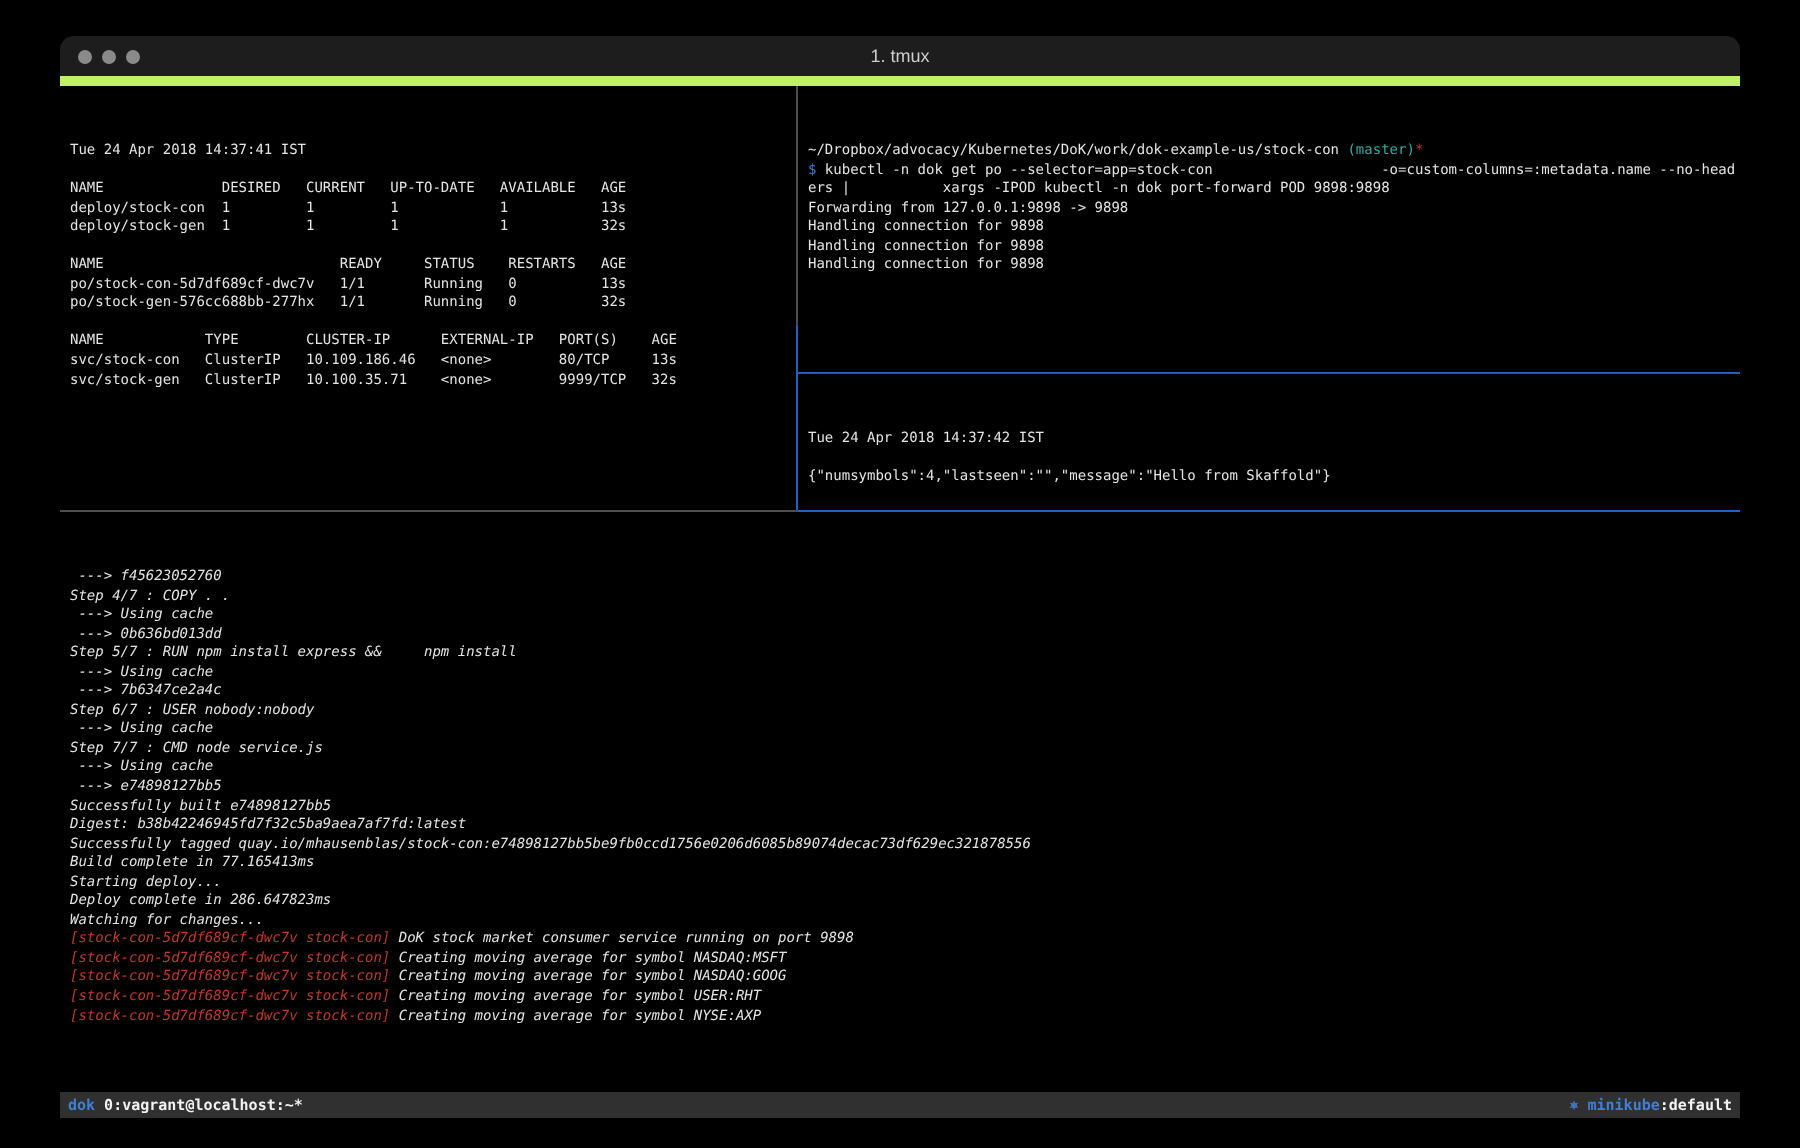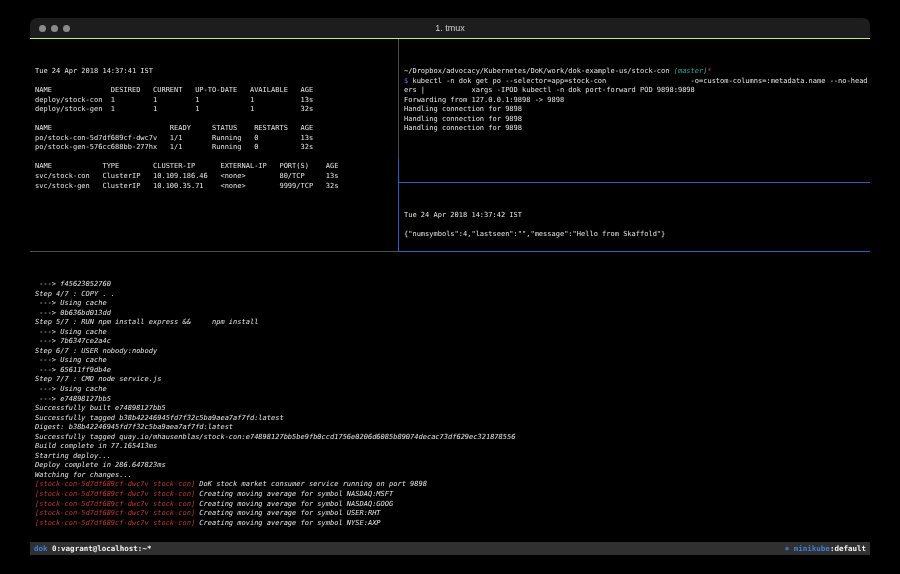--- a/index.html
+++ b/index.html
@@ -3,21 +3,21 @@
 <meta charset="utf-8">
 <style>
   html,body { margin:0; padding:0; }
   body {
     width:900px; height:574px; background:#000; overflow:hidden; position:relative;
     font-family:"DejaVu Sans Mono", monospace;
   }
   .window { position:absolute; left:30px; top:18px; width:840px; height:516px; background:#000; border-radius:7px 7px 0 0; }
   .titlebar {
     height:20px; background:#1d1d1d; border-radius:7px 7px 0 0; position:relative;
-    display:flex; align-items:center; justify-content:center; border-bottom:1px solid #bef264;
+    display:flex; align-items:center; justify-content:center; border-bottom:5px solid #bef264;
   }
   .dots { position:absolute; left:9px; top:0; height:100%; display:flex; align-items:center; gap:5px; }
   .dot { width:7px; height:7px; border-radius:50%; background:#8a8a8a; }
   .title { color:#cfcfcf; font-size:9px; font-family:"Liberation Sans", sans-serif; }
 
   .terminal { position:relative; height:495px; background:#000; color:#e4e4e4; font-size:7px; }
   .pane { padding:4px 0 0 5px; box-sizing:border-box; overflow:hidden;margin-top:24px; }
   .tline { white-space:pre; line-height:9.55px; min-height:9.55px; }
 
   .term-top { display:flex; height:212px; }
@@ -35,21 +35,21 @@
   .pane-bottom { height:265px;font-style:italic; }
 
   .statusbar {
     height:13px; background:#303030; margin-top:1px; padding:0 4px;
     display:flex; justify-content:space-between; align-items:flex-end;
     font-size:7.5px; font-weight:bold; color:#f2f2f2;
   }
   .statusbar .tline { display:inline-block; line-height:13px; min-height:0; }
 
   .c-red  { color:#c0392b; }
-  .c-cyan { color:#27b0a4;font-style:italic; }
+  .c-cyan { color:#27b0a4; }
   .c-blue { color:#3f7fd6; }
   .c-bold { font-weight:bold; }
   .c-blue-bold { color:#3f7fd6; font-weight:bold; }
 </style>
 </head>
 <body>
 
 <div class="window">
   <div class="titlebar">
     <div class="dots">
@@ -106,26 +106,24 @@
     <div class="pane pane-bottom">
         <div class="tline"><span> ---&gt; f45623052760</span></div>
         <div class="tline"><span>Step 4/7 : COPY . .</span></div>
         <div class="tline"><span> ---&gt; Using cache</span></div>
         <div class="tline"><span> ---&gt; 0b636bd013dd</span></div>
         <div class="tline"><span>Step 5/7 : RUN npm install express &amp;&amp;     npm install</span></div>
         <div class="tline"><span> ---&gt; Using cache</span></div>
         <div class="tline"><span> ---&gt; 7b6347ce2a4c</span></div>
         <div class="tline"><span>Step 6/7 : USER nobody:nobody</span></div>
         <div class="tline"><span> ---&gt; Using cache</span></div>
-        <div class="tline"><span> ---&gt; 65611ff9db4e</span></div>
         <div class="tline"><span>Step 7/7 : CMD node service.js</span></div>
         <div class="tline"><span> ---&gt; Using cache</span></div>
         <div class="tline"><span> ---&gt; e74898127bb5</span></div>
         <div class="tline"><span>Successfully built e74898127bb5</span></div>
-        <div class="tline"><span>Successfully tagged b38b42246945fd7f32c5ba9aea7af7fd:latest</span></div>
         <div class="tline"><span>Digest: b38b42246945fd7f32c5ba9aea7af7fd:latest</span></div>
         <div class="tline"><span>Successfully tagged quay.io/mhausenblas/stock-con:e74898127bb5be9fb0ccd1756e0206d6085b89074decac73df629ec321878556</span></div>
         <div class="tline"><span>Build complete in 77.165413ms</span></div>
         <div class="tline"><span>Starting deploy...</span></div>
         <div class="tline"><span>Deploy complete in 286.647823ms</span></div>
         <div class="tline"><span>Watching for changes...</span></div>
         <div class="tline"><span class="c-red">[stock-con-5d7df689cf-dwc7v stock-con]</span><span> DoK stock market consumer service running on port 9898</span></div>
         <div class="tline"><span class="c-red">[stock-con-5d7df689cf-dwc7v stock-con]</span><span> Creating moving average for symbol NASDAQ:MSFT</span></div>
         <div class="tline"><span class="c-red">[stock-con-5d7df689cf-dwc7v stock-con]</span><span> Creating moving average for symbol NASDAQ:GOOG</span></div>
         <div class="tline"><span class="c-red">[stock-con-5d7df689cf-dwc7v stock-con]</span><span> Creating moving average for symbol USER:RHT</span></div>

